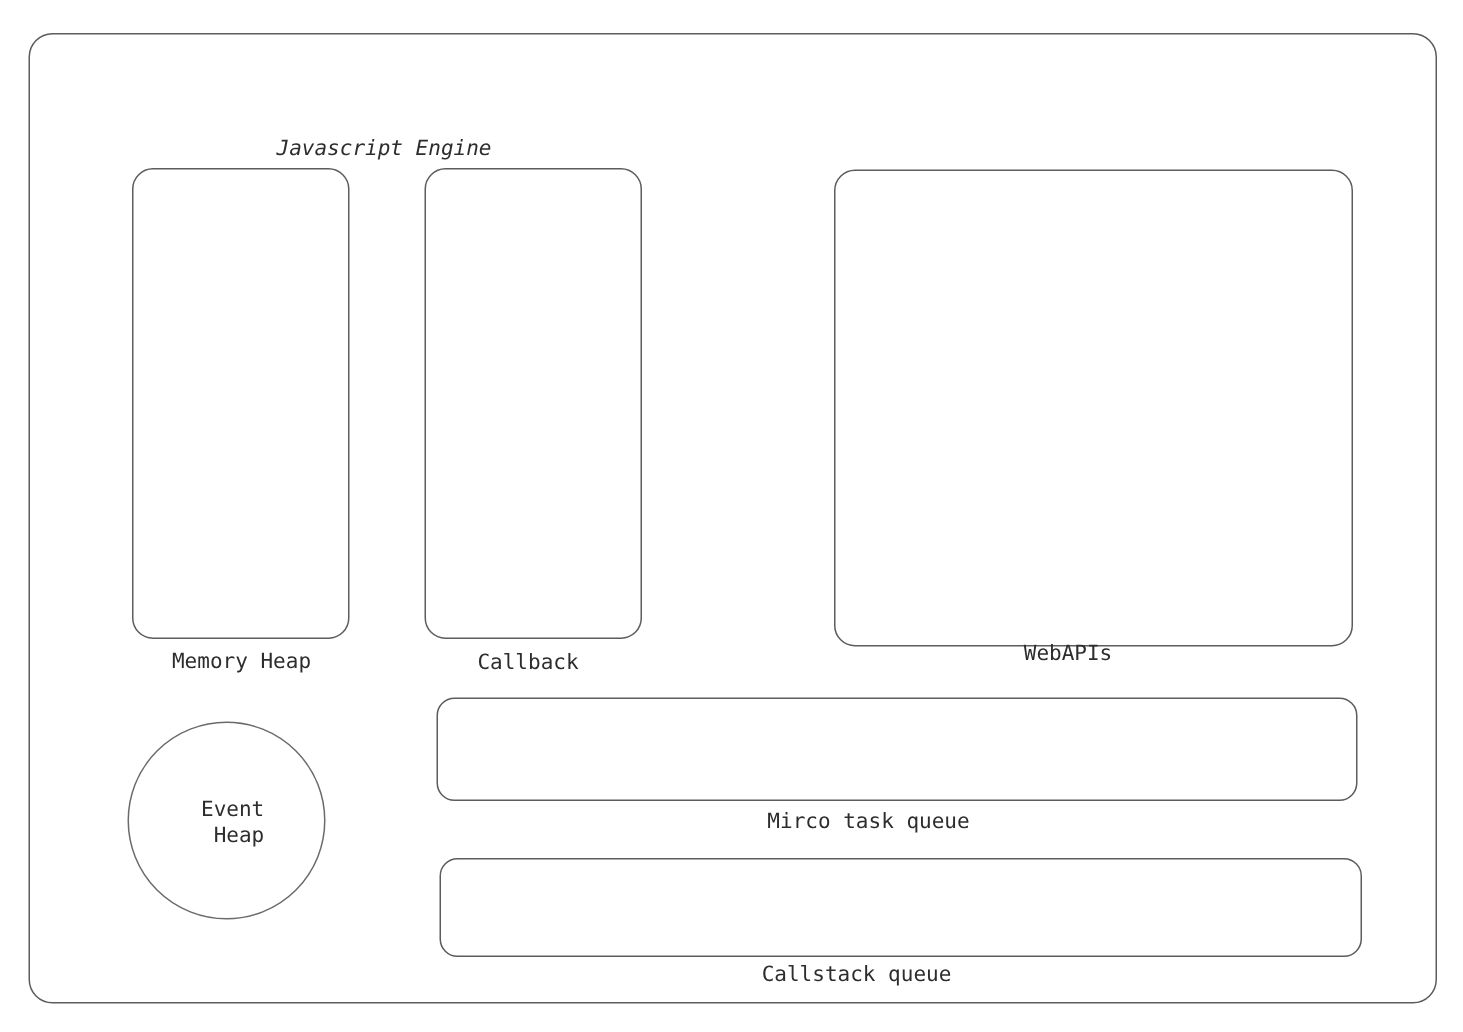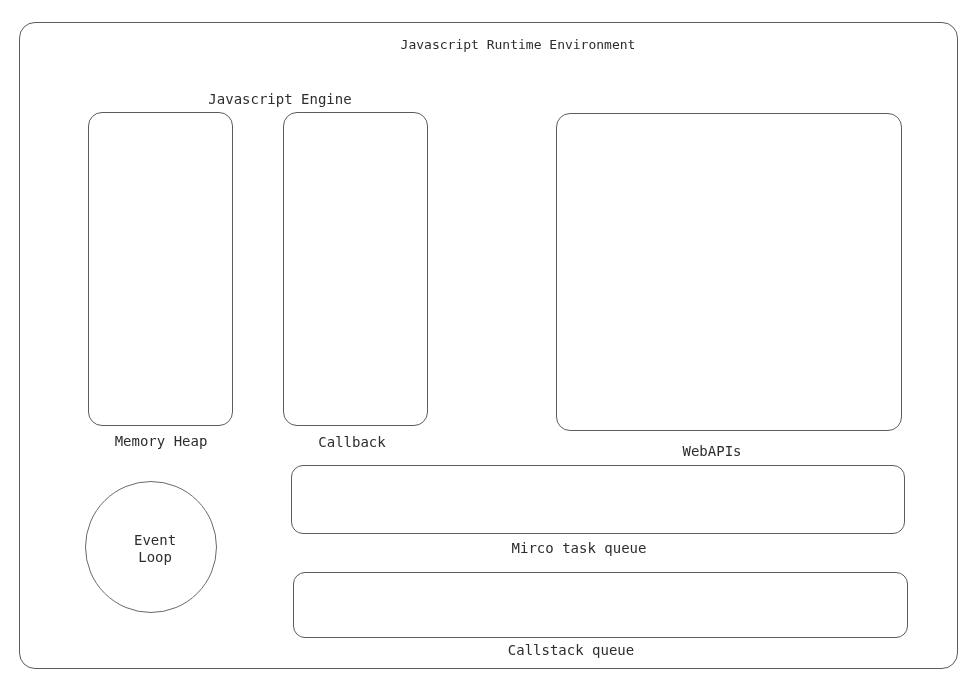--- a/index.html
+++ b/index.html
@@ -62,59 +62,58 @@
     position: absolute;
     white-space: nowrap;
     font-size: 14px;
     line-height: 16px;
     transform: translateX(-50%);
   }
   .lbl-title {
     left: 518px; top: 37px;
     font-size: 13px;
   }
-  .lbl-engine        { left: 280px; top: 91px; }
+  .lbl-engine        { left: 256px; top: 91px; font-style: italic; }
   .lbl-memory-heap   { left: 161px; top: 433px; }
   .lbl-callstack     { left: 352px; top: 434px; }
-  .lbl-webapis       { left: 712px; top: 443px; }
+  .lbl-webapis       { left: 712px; top: 428px; }
   .lbl-micro-queue   { left: 579px; top: 540px; }
   .lbl-callback-queue{ left: 571px; top: 642px; }
   .event-loop-text {
     position: absolute;
     left: 134px; top: 532px;
     font-size: 14px;
     line-height: 17px;
     transform: none;
-    text-align: center;
+    text-align: right;
   }
   .event-loop-text span { display: block; }
 </style>
 </head>
 <body>
 
 <div class="canvas">
 
   <div class="shape outer-frame"></div>
 
-  <div class="lbl lbl-title">Javascript Runtime Environment</div>
 
   <div class="lbl lbl-engine">Javascript Engine</div>
 
   <div class="shape box-memory-heap"></div>
   <div class="shape box-callstack"></div>
   <div class="shape box-webapis"></div>
 
   <div class="lbl lbl-memory-heap">Memory Heap</div>
   <div class="lbl lbl-callstack">Callback</div>
   <div class="lbl lbl-webapis">WebAPIs</div>
 
   <div class="shape circle-event-loop"></div>
   <div class="event-loop-text">
     <span>Event</span>
-    <span>Loop</span>
+    <span>Heap</span>
   </div>
 
   <div class="shape box-micro-queue"></div>
   <div class="lbl lbl-micro-queue">Mirco task queue</div>
 
   <div class="shape box-callback-queue"></div>
   <div class="lbl lbl-callback-queue">Callstack queue</div>
 
 </div>
 

